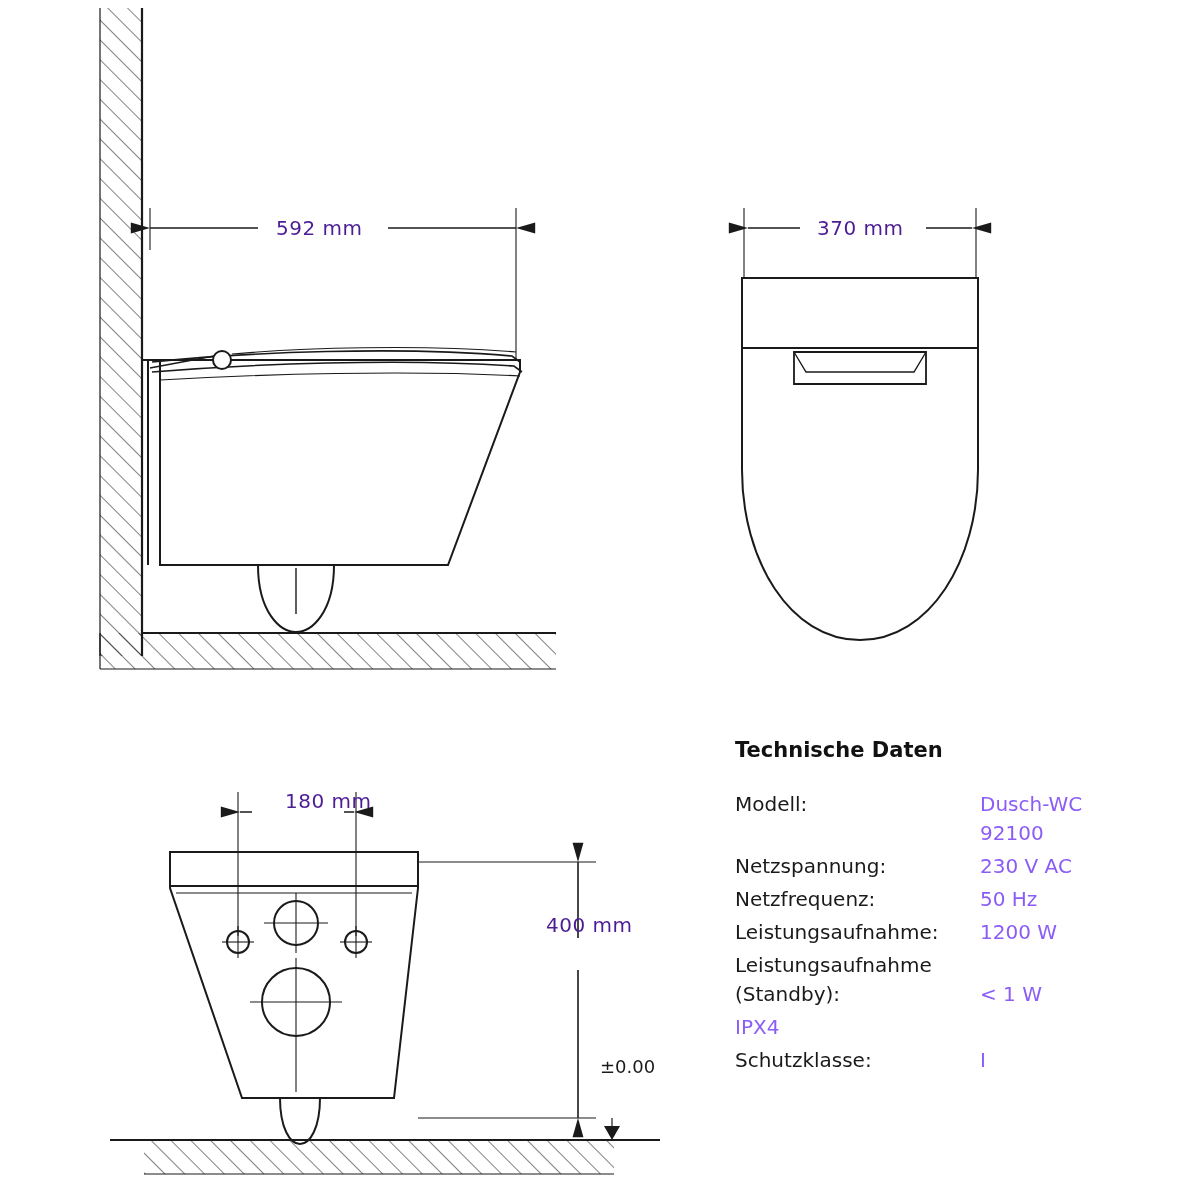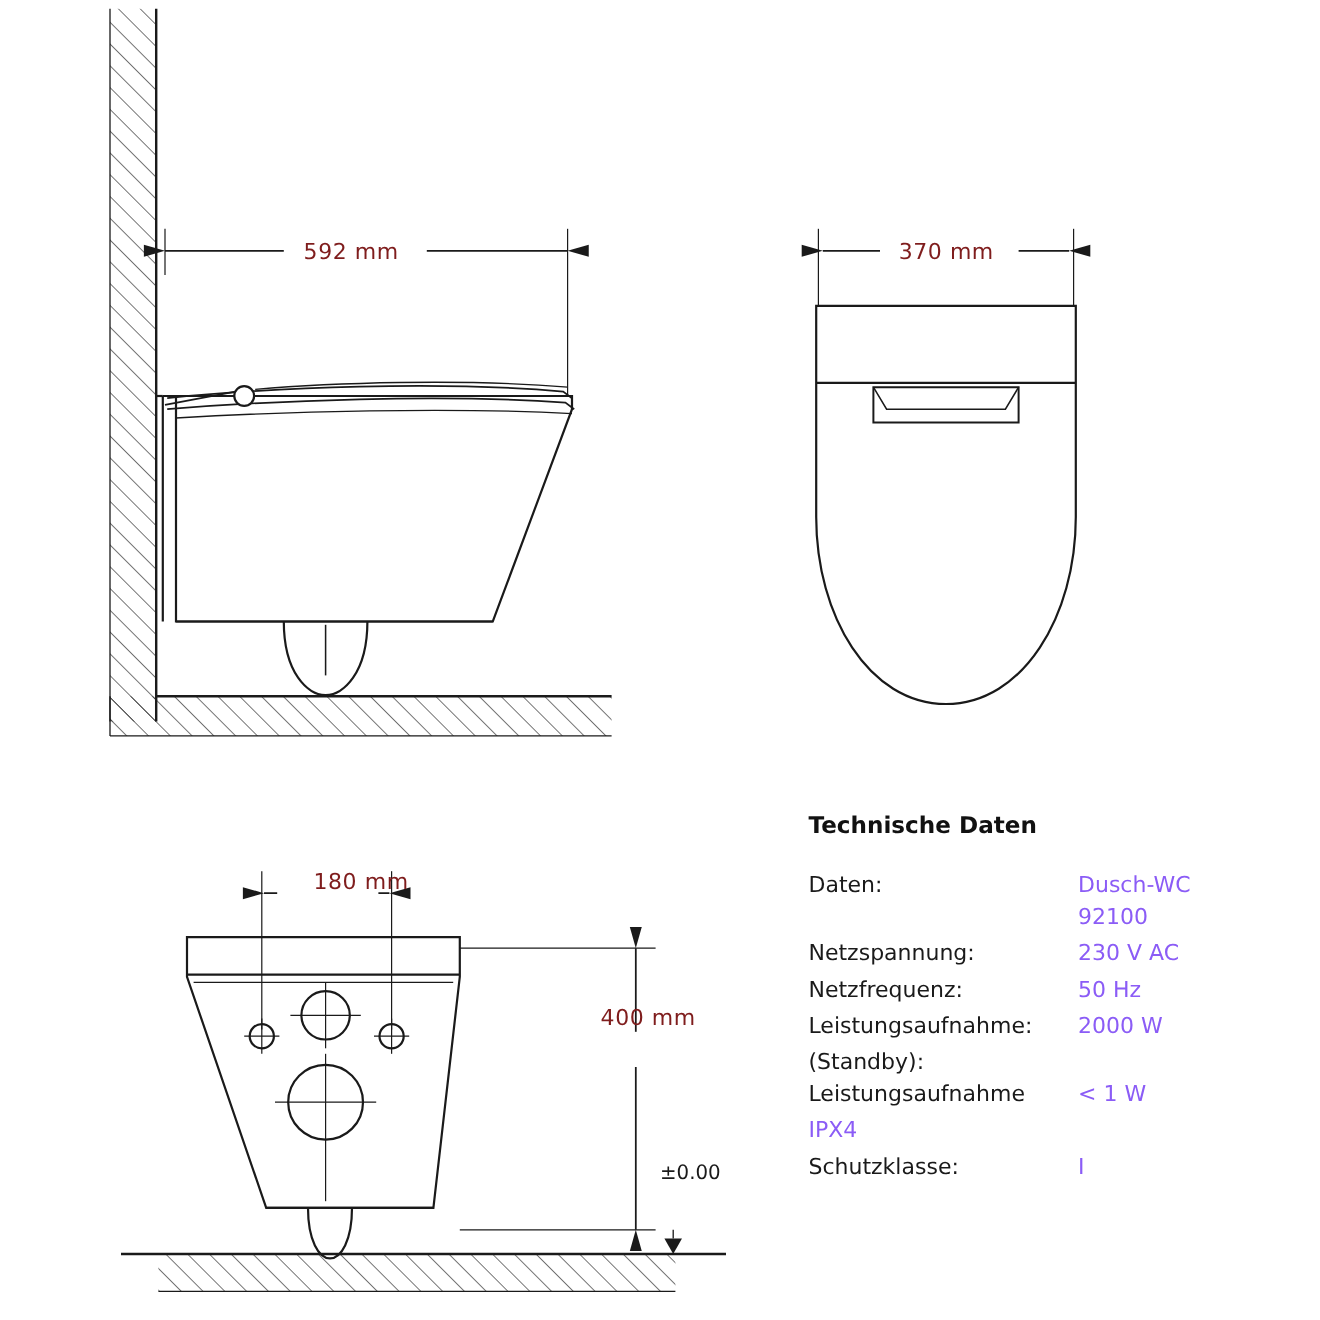--- a/index.html
+++ b/index.html
@@ -23,21 +23,21 @@
     position: absolute;
     top: 0;
     left: 0;
     width: 1200px;
     height: 1200px;
   }
   .dim-label {
     position: absolute;
     font-size: 20px;
     letter-spacing: 0.5px;
-    color: #7f1d1d;
+    color: #4c1d95;
     white-space: nowrap;
   }
   .spec-panel {
     position: absolute;
     left: 735px;
     top: 738px;
     width: 440px;
   }
   .spec-title {
     font-size: 21px;
@@ -181,46 +181,46 @@
   <div class="dim-label" style="left:276px; top:216px;">592 mm</div>
   <div class="dim-label" style="left:817px; top:216px;">370 mm</div>
   <div class="dim-label" style="left:258px; top:789px;margin-left:27px;">180 mm</div>
   <div class="dim-label" style="left:546px; top:913px;">400 mm</div>
   <div class="zero-label">±0.00</div>
 
   <div class="spec-panel">
     <div class="spec-title">Technische Daten</div>
 
     <div class="spec-row">
-      <div class="spec-key">Daten:</div>
+      <div class="spec-key">Modell:</div>
       <div class="spec-val">
         <div>Dusch-WC</div>
         <div>92100</div>
       </div>
     </div>
 
     <div class="spec-row">
       <div class="spec-key">Netzspannung:</div>
       <div class="spec-val">230 V AC</div>
     </div>
 
     <div class="spec-row">
       <div class="spec-key">Netzfrequenz:</div>
       <div class="spec-val">50 Hz</div>
     </div>
 
     <div class="spec-row">
       <div class="spec-key">Leistungsaufnahme:</div>
-      <div class="spec-val">2000 W</div>
+      <div class="spec-val">1200 W</div>
     </div>
 
     <div class="spec-row tall">
       <div class="spec-key">
+        <div>Leistungsaufnahme</div>
         <div>(Standby):</div>
-        <div>Leistungsaufnahme</div>
       </div>
       <div class="spec-val" style="align-self:flex-end;">&lt; 1 W</div>
     </div>
 
     <div class="spec-row">
       <div class="spec-val">IPX4</div>
     </div>
 
     <div class="spec-row">
       <div class="spec-key">Schutzklasse:</div>

